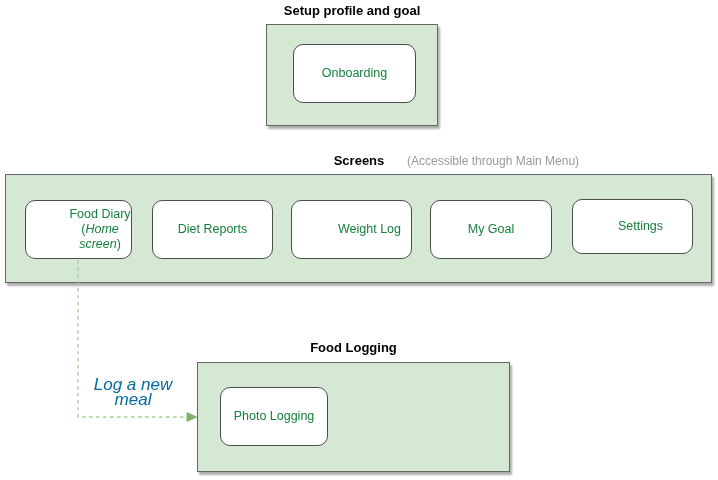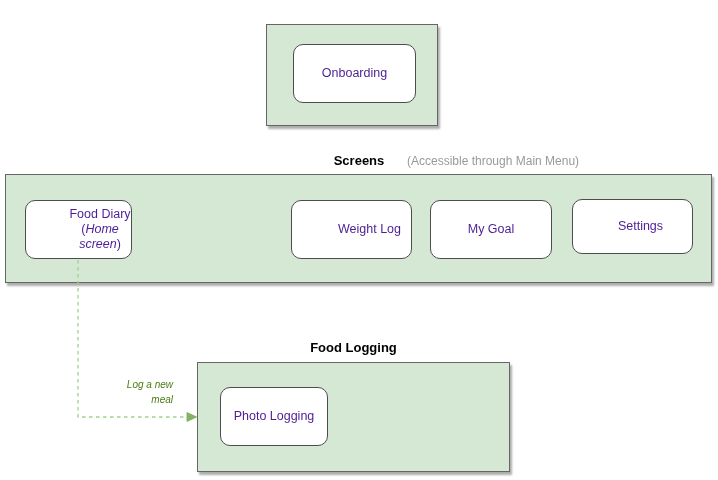--- a/index.html
+++ b/index.html
@@ -33,64 +33,68 @@
     position:absolute;
     background:#ffffff;
     border:1px solid #4d4d4d;
     border-radius:10px;
     box-sizing:border-box;
     display:flex;
     flex-direction:column;
     align-items:center;
     justify-content:center;
     font-size:12.5px;
-    color:#4c1d95;
+    color:#15803d;
     text-align:center;
     line-height:15px;
     z-index:2;
   }
   .screen-box .sub i{font-style:italic;}
   .arrow-svg{
     position:absolute;
     left:0;top:0;
     z-index:1;
     pointer-events:none;
   }
   .arrow-label{
     position:absolute;
     font-style:italic;
-    font-size:10px;
+    font-size:17px;
     line-height:15px;
-    color:#4d7c0f;
-    text-align:right;
+    color:#0369a1;
+    text-align:center;
     z-index:2;
   }
 </style>
 </head>
 <body>
 
 <div class="canvas">
 
+  <div class="sec-title" style="left:246px;top:3px;width:212px;">Setup profile and goal</div>
 
   <div class="container" style="left:266px;top:24px;width:172px;height:102px;"></div>
 
   <div class="screen-box" style="left:293px;top:44px;width:123px;height:59px;">
     <span>Onboarding</span>
   </div>
 
   <div class="sec-title" style="left:0;top:153px;width:718px;">Screens</div>
   <div class="note" style="left:407px;top:154px;">(Accessible through Main Menu)</div>
 
   <div class="container" style="left:5px;top:174px;width:707px;height:109px;"></div>
 
   <div class="screen-box" style="left:25px;top:200px;width:107px;height:59px;padding-left:43px;">
     <span>Food Diary</span>
     <span class="sub"><span>(</span><i>Home screen</i><span>)</span></span>
   </div>
 
+  <div class="screen-box" style="left:152px;top:200px;width:121px;height:59px;">
+    <span>Diet Reports</span>
+  </div>
 
   <div class="screen-box" style="left:291px;top:200px;width:121px;height:59px;padding-left:36px;">
     <span>Weight Log</span>
   </div>
 
   <div class="screen-box" style="left:430px;top:200px;width:122px;height:59px;">
     <span>My Goal</span>
   </div>
 
   <div class="screen-box" style="left:572px;top:199px;width:121px;height:55px;padding-left:16px;">

